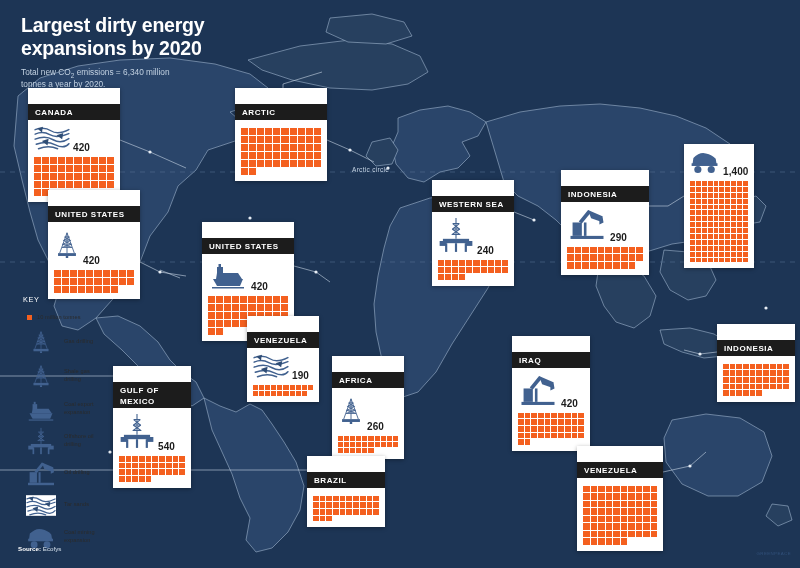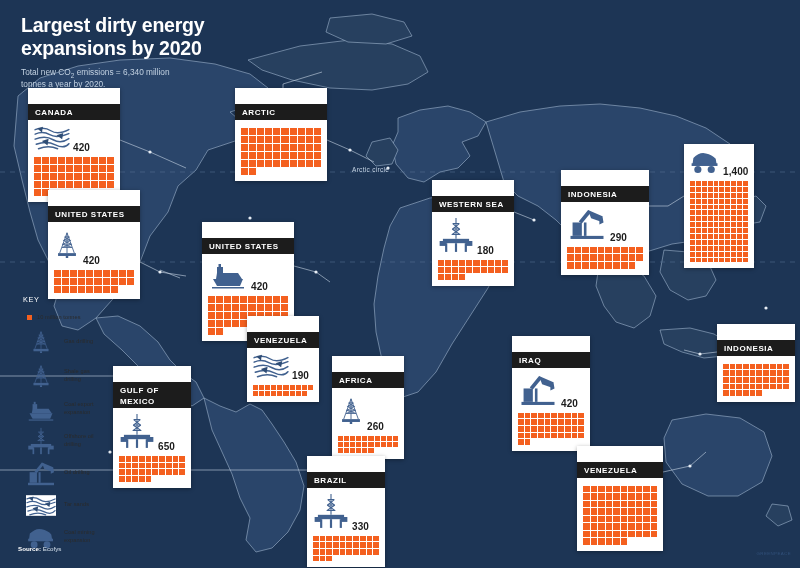--- a/index.html
+++ b/index.html
@@ -500,21 +500,21 @@
                   <path d="M32 2 L32 40 M26 12 L38 12 M25 22 L39 22 M24 32 L40 32"></path>
                   <path d="M26 12 L38 22 M38 12 L26 22 M25 22 L39 32 M39 22 L25 32"></path>
                 </g>
                 <rect x="8" y="40" width="48" height="8" fill="#41618f"></rect>
                 <rect x="2" y="44" width="12" height="9" fill="#41618f"></rect>
                 <rect x="50" y="44" width="12" height="9" fill="#41618f"></rect>
                 <rect x="12" y="48" width="4" height="16" fill="#41618f"></rect>
                 <rect x="30" y="48" width="4" height="16" fill="#41618f"></rect>
                 <rect x="48" y="48" width="4" height="16" fill="#41618f"></rect>
               </svg></span>
-            <span class="val">180</span>
+            <span class="val">240</span>
           </div>
           <div class="dots" style="width:71px">
             <span class="dot" style="width:6.10px;height:6.10px;margin-right:1px;margin-bottom:1px;"></span>
             <span class="dot" style="width:6.10px;height:6.10px;margin-right:1px;margin-bottom:1px;"></span>
             <span class="dot" style="width:6.10px;height:6.10px;margin-right:1px;margin-bottom:1px;"></span>
             <span class="dot" style="width:6.10px;height:6.10px;margin-right:1px;margin-bottom:1px;"></span>
             <span class="dot" style="width:6.10px;height:6.10px;margin-right:1px;margin-bottom:1px;"></span>
             <span class="dot" style="width:6.10px;height:6.10px;margin-right:1px;margin-bottom:1px;"></span>
             <span class="dot" style="width:6.10px;height:6.10px;margin-right:1px;margin-bottom:1px;"></span>
             <span class="dot" style="width:6.10px;height:6.10px;margin-right:1px;margin-bottom:1px;"></span>
@@ -792,21 +792,21 @@
                   <path d="M32 2 L32 40 M26 12 L38 12 M25 22 L39 22 M24 32 L40 32"></path>
                   <path d="M26 12 L38 22 M38 12 L26 22 M25 22 L39 32 M39 22 L25 32"></path>
                 </g>
                 <rect x="8" y="40" width="48" height="8" fill="#41618f"></rect>
                 <rect x="2" y="44" width="12" height="9" fill="#41618f"></rect>
                 <rect x="50" y="44" width="12" height="9" fill="#41618f"></rect>
                 <rect x="12" y="48" width="4" height="16" fill="#41618f"></rect>
                 <rect x="30" y="48" width="4" height="16" fill="#41618f"></rect>
                 <rect x="48" y="48" width="4" height="16" fill="#41618f"></rect>
               </svg></span>
-            <span class="val">650</span>
+            <span class="val">540</span>
           </div>
           <div class="dots" style="width:67px">
             <span class="dot" style="width:5.70px;height:5.70px;margin-right:1px;margin-bottom:1px;"></span>
             <span class="dot" style="width:5.70px;height:5.70px;margin-right:1px;margin-bottom:1px;"></span>
             <span class="dot" style="width:5.70px;height:5.70px;margin-right:1px;margin-bottom:1px;"></span>
             <span class="dot" style="width:5.70px;height:5.70px;margin-right:1px;margin-bottom:1px;"></span>
             <span class="dot" style="width:5.70px;height:5.70px;margin-right:1px;margin-bottom:1px;"></span>
             <span class="dot" style="width:5.70px;height:5.70px;margin-right:1px;margin-bottom:1px;"></span>
             <span class="dot" style="width:5.70px;height:5.70px;margin-right:1px;margin-bottom:1px;"></span>
             <span class="dot" style="width:5.70px;height:5.70px;margin-right:1px;margin-bottom:1px;"></span>
@@ -995,35 +995,20 @@
             <span class="dot" style="width:5.70px;height:5.70px;margin-right:1px;margin-bottom:1px;"></span>
             <span class="dot" style="width:5.70px;height:5.70px;margin-right:1px;margin-bottom:1px;"></span>
             <span class="dot" style="width:5.70px;height:5.70px;margin-right:1px;margin-bottom:1px;"></span>
             <span class="dot" style="width:5.70px;height:5.70px;margin-right:1px;margin-bottom:1px;"></span>
           </div>
         </div>
       </div>
       <div class="card" style="left: 307px; top: 456px; width: 78px;">
         <div class="hdr">BRAZIL</div>
         <div class="body">
-          <div class="iconrow">
-            <span class="ico"><svg width="36" height="36" viewBox="0 0 64 66" xmlns="http://www.w3.org/2000/svg">
-                <g fill="none" stroke="#41618f" stroke-width="2">
-                  <path d="M32 2 L32 40 M26 12 L38 12 M25 22 L39 22 M24 32 L40 32"></path>
-                  <path d="M26 12 L38 22 M38 12 L26 22 M25 22 L39 32 M39 22 L25 32"></path>
-                </g>
-                <rect x="8" y="40" width="48" height="8" fill="#41618f"></rect>
-                <rect x="2" y="44" width="12" height="9" fill="#41618f"></rect>
-                <rect x="50" y="44" width="12" height="9" fill="#41618f"></rect>
-                <rect x="12" y="48" width="4" height="16" fill="#41618f"></rect>
-                <rect x="30" y="48" width="4" height="16" fill="#41618f"></rect>
-                <rect x="48" y="48" width="4" height="16" fill="#41618f"></rect>
-              </svg></span>
-            <span class="val">330</span>
-          </div>
           <div class="dots" style="width:67px">
             <span class="dot" style="width:5.70px;height:5.70px;margin-right:1px;margin-bottom:1px;"></span>
             <span class="dot" style="width:5.70px;height:5.70px;margin-right:1px;margin-bottom:1px;"></span>
             <span class="dot" style="width:5.70px;height:5.70px;margin-right:1px;margin-bottom:1px;"></span>
             <span class="dot" style="width:5.70px;height:5.70px;margin-right:1px;margin-bottom:1px;"></span>
             <span class="dot" style="width:5.70px;height:5.70px;margin-right:1px;margin-bottom:1px;"></span>
             <span class="dot" style="width:5.70px;height:5.70px;margin-right:1px;margin-bottom:1px;"></span>
             <span class="dot" style="width:5.70px;height:5.70px;margin-right:1px;margin-bottom:1px;"></span>
             <span class="dot" style="width:5.70px;height:5.70px;margin-right:1px;margin-bottom:1px;"></span>
             <span class="dot" style="width:5.70px;height:5.70px;margin-right:1px;margin-bottom:1px;"></span>

